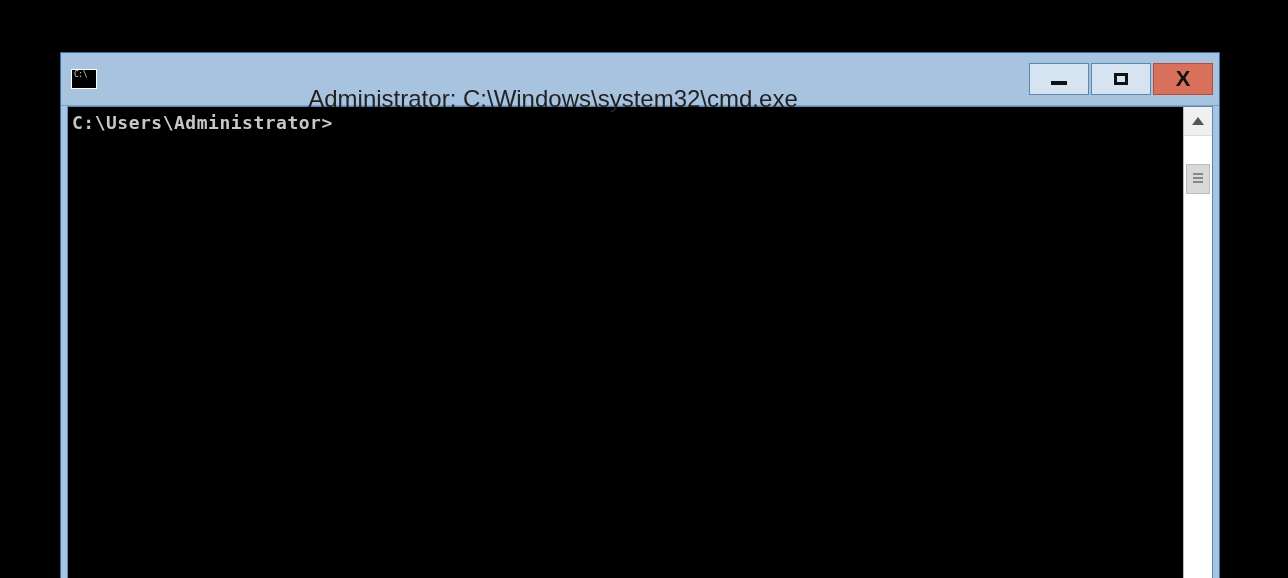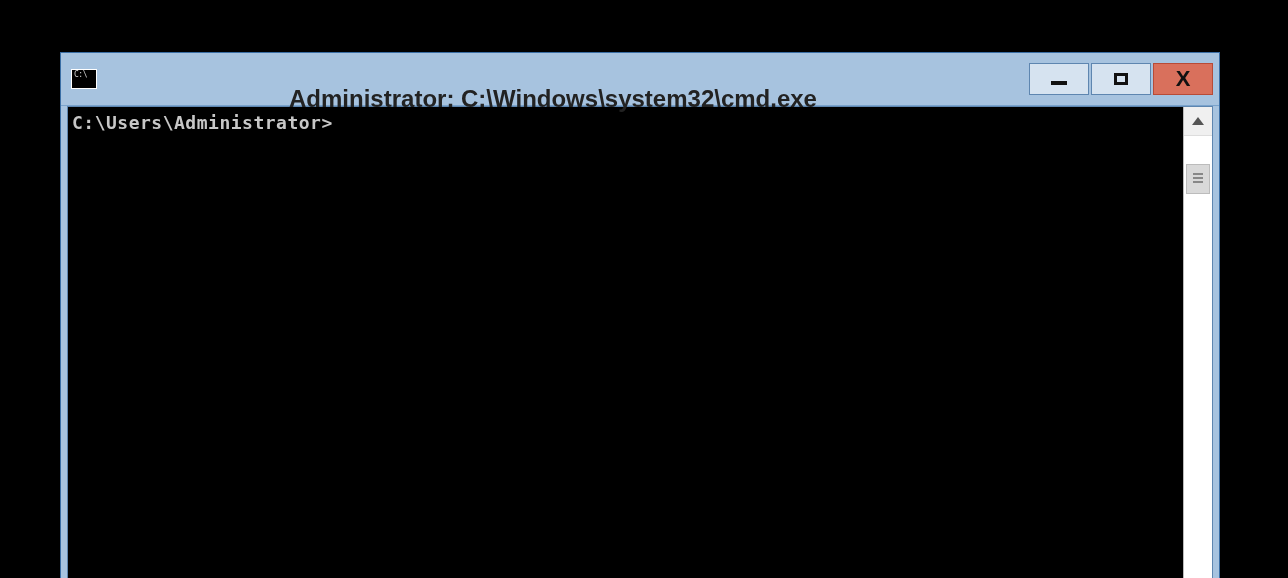--- a/index.html
+++ b/index.html
@@ -57,21 +57,21 @@
     font-size: 8px;
     color: #ccc;
     font-family: Consolas, monospace;
     letter-spacing: -0.5px;
   }
   .title-text {
     flex: 1;
     text-align: center;
     font-size: 24px;
     color: #222;
-    font-weight: 700;
+    font-weight: 400;
     padding-right: 20px;
     white-space: nowrap;
     margin-top: 40px;
   }
   .win-controls {
     display: flex;
     align-items: center;
     gap: 2px;
     margin-right: 6px;
   }

